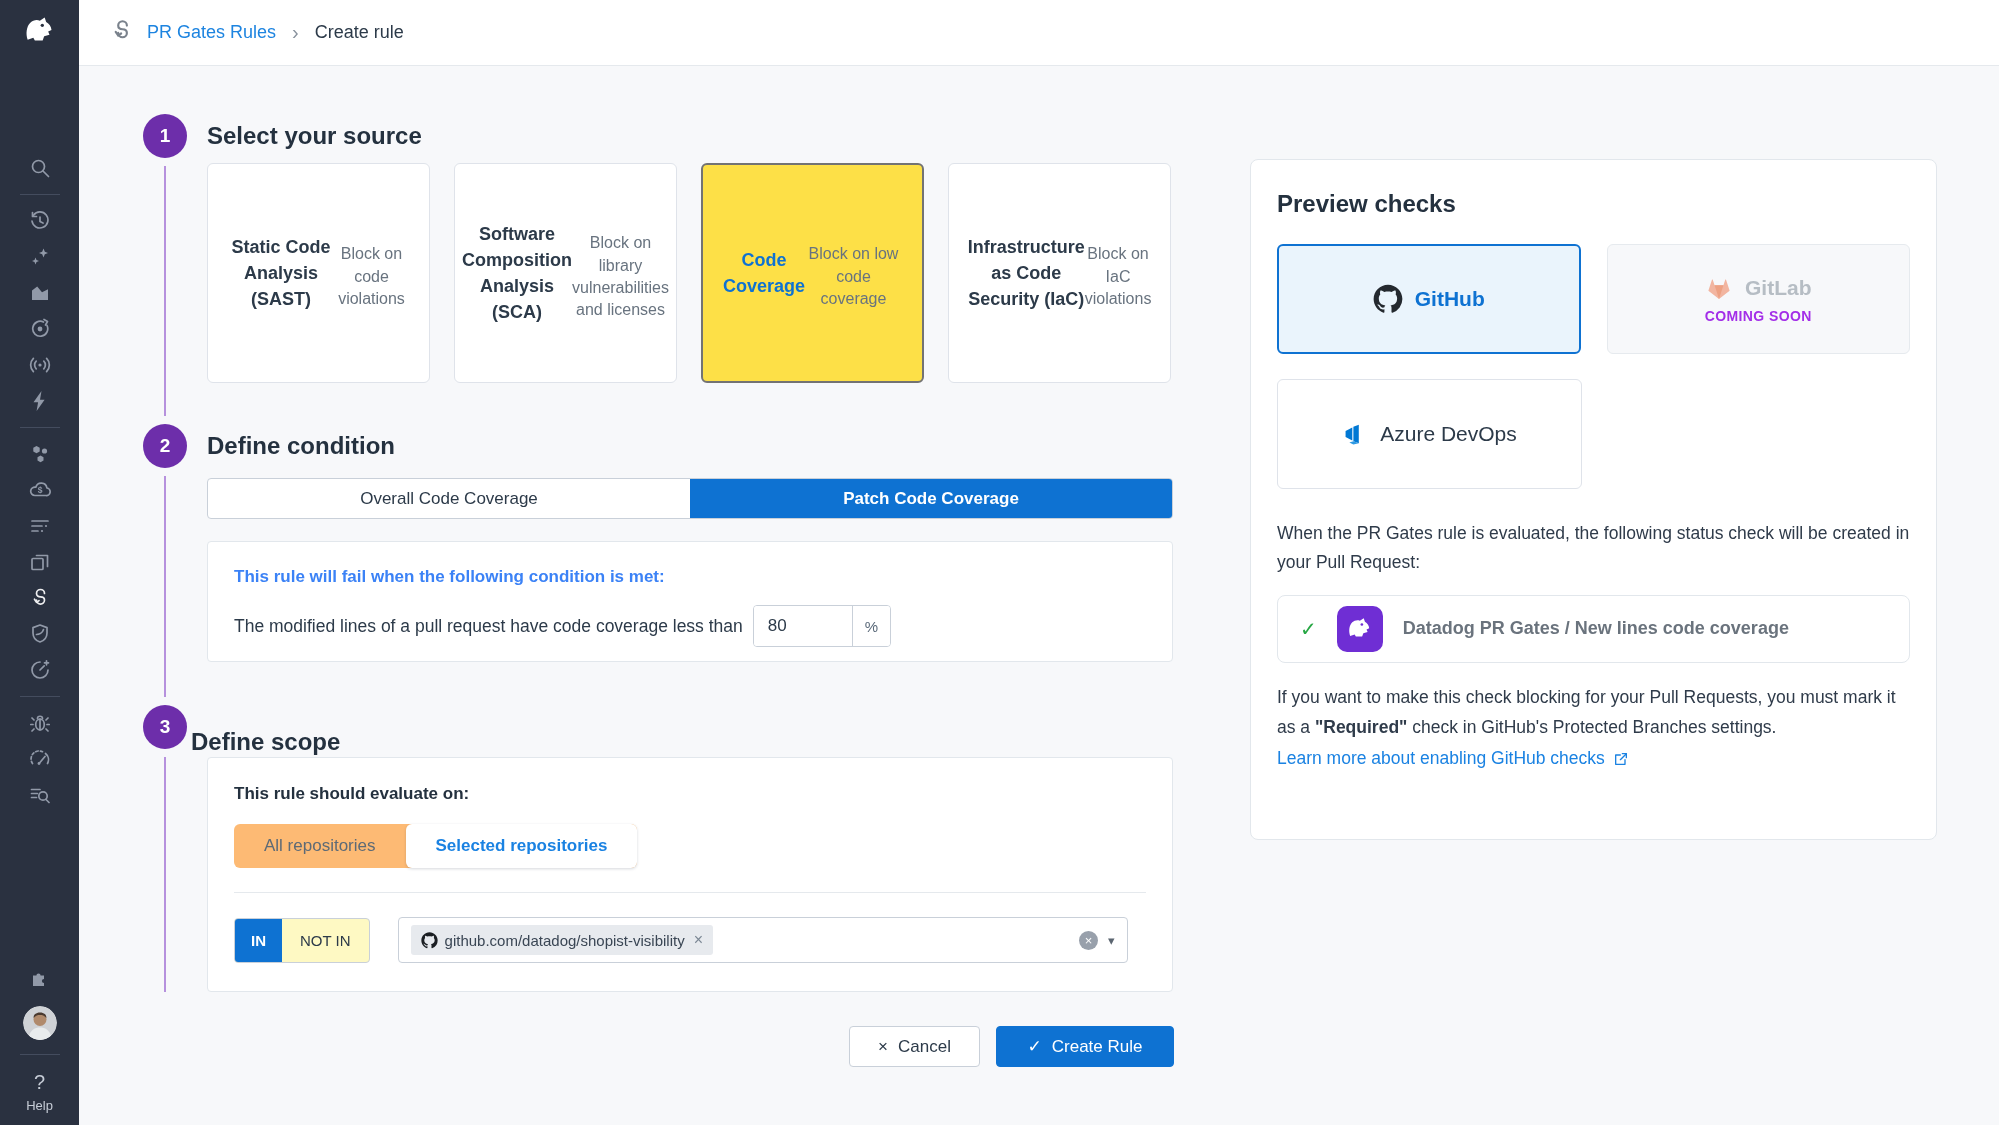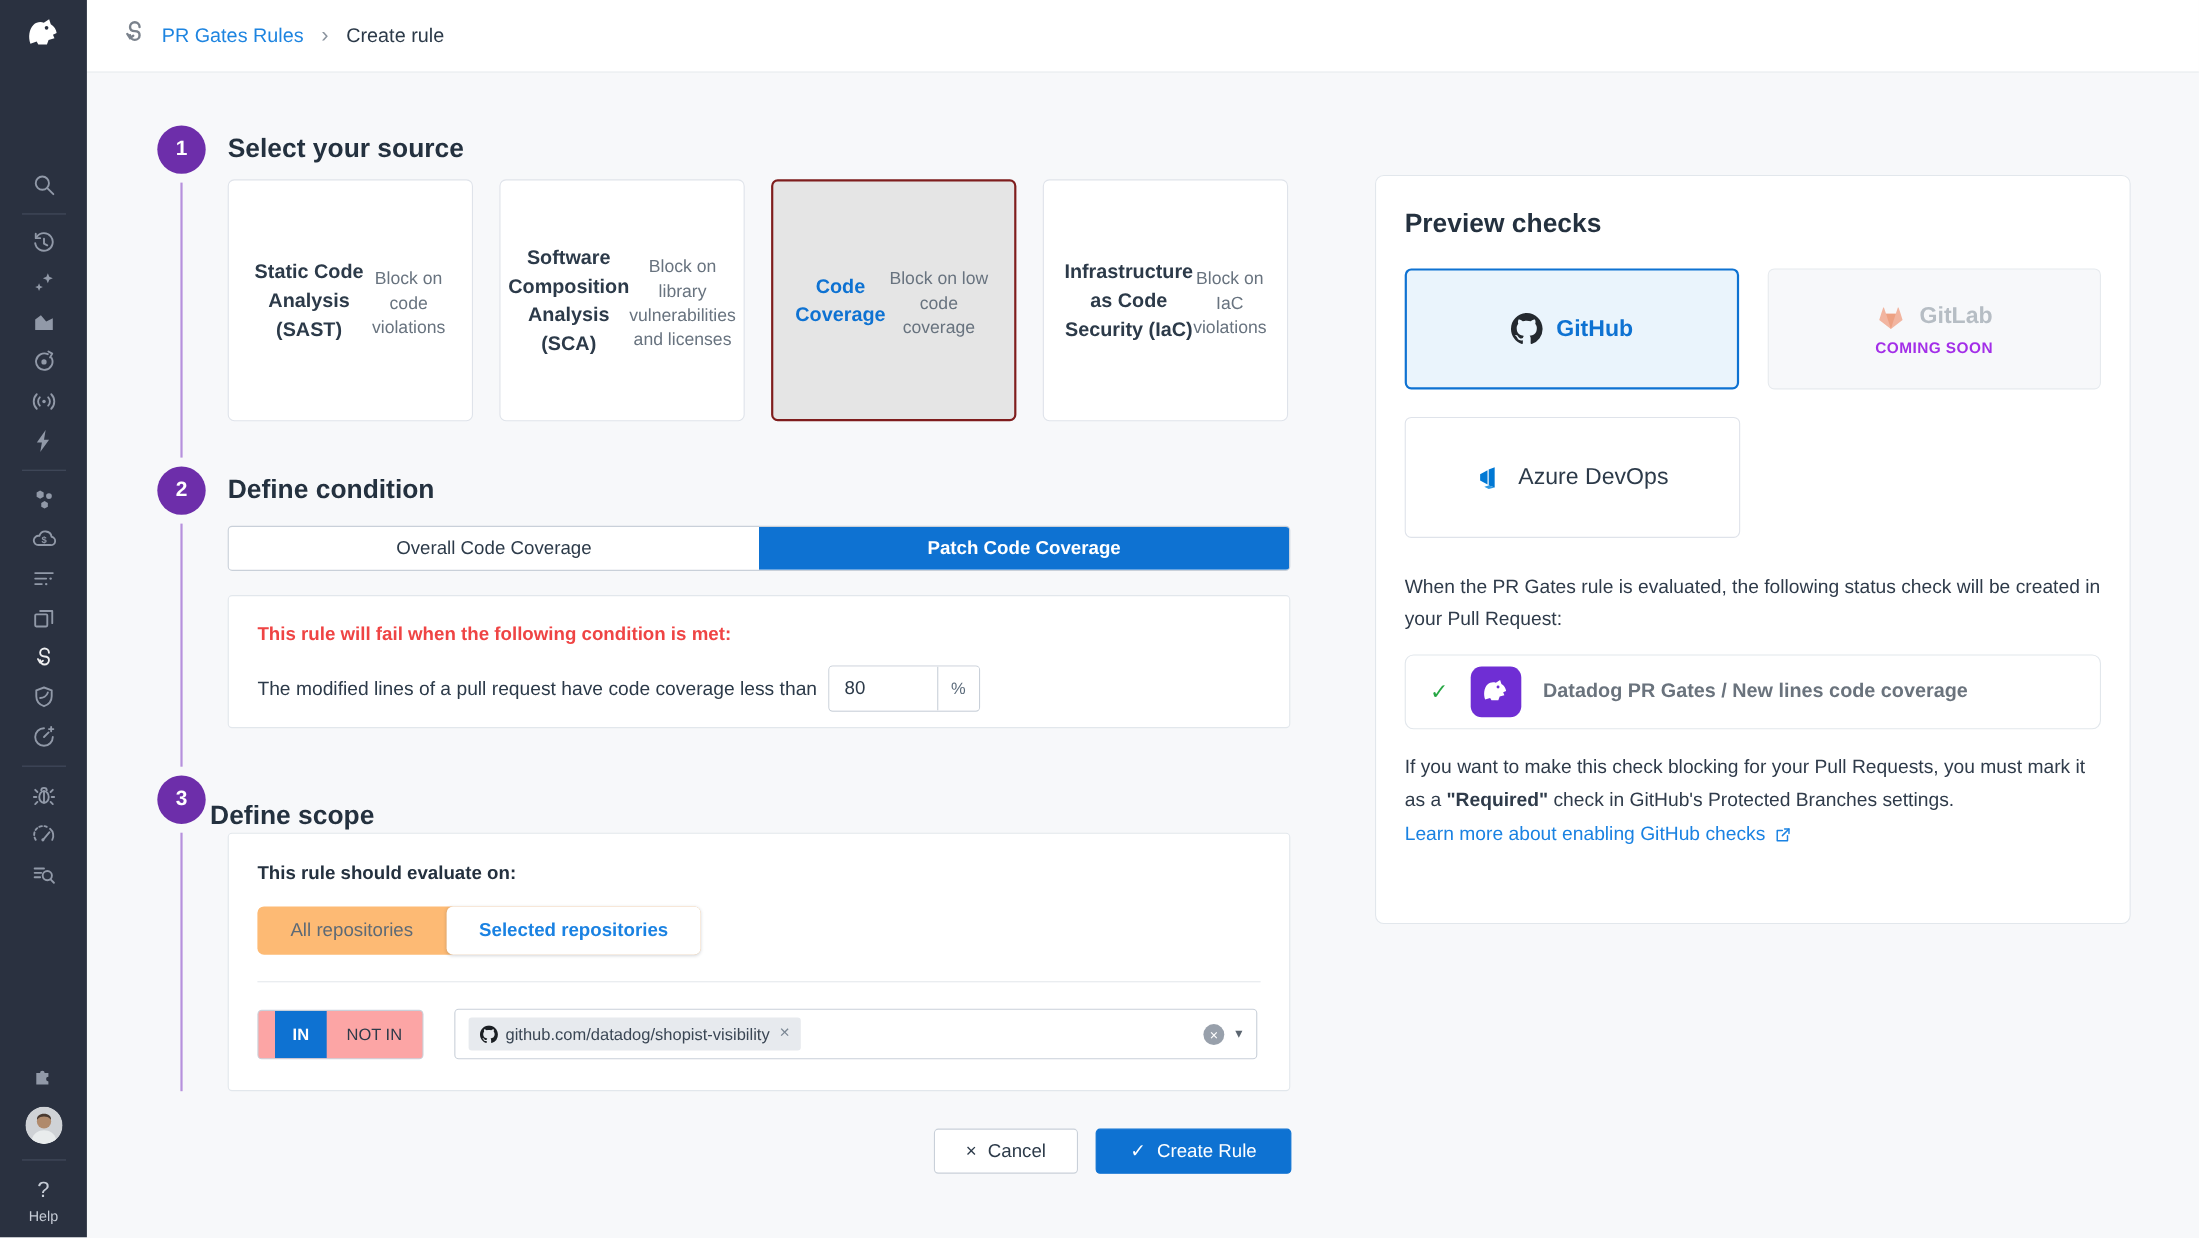--- a/index.html
+++ b/index.html
@@ -34,46 +34,46 @@
 
   .step-circle { position:absolute; width:44px; height:44px; border-radius:50%; background:#6d2eaa; color:#fff; font-weight:bold; font-size:19px; display:flex; align-items:center; justify-content:center; z-index:2; }
   .step-title { position:absolute; font-size:24px; font-weight:bold; color:#24313f; }
   .vline { position:absolute; width:2px; background:#b691dd; left:85px; z-index:1; }
 
   
   .cards { position:absolute; left:128px; top:97px; display:flex; gap:24px; }
   .src-card { width:223px; height:220px; background:#fff; border:1px solid #dfe3ea; border-radius:6px; display:flex; align-items:center; justify-content:center; text-align:center; padding:0 20px; cursor:pointer; }
   .src-card .t { font-size:18px; font-weight:bold; color:#2c3a49; line-height:1.45; }
   .src-card .d { font-size:16px; color:#68737f; line-height:1.4; margin-top:8px; }
-  .src-card.selected { border:2px solid #7f1d1d; background:#e5e5e5;justify-content:space-between; }
+  .src-card.selected { border:2px solid #737373; background:#fde047;justify-content:space-between; }
   .src-card.selected .t { color:#0e72d2; }
 
   
   .toggle { position:absolute; left:128px; top:412px; width:966px; height:41px; display:flex; border:1px solid #c9d0d9; border-radius:4px; overflow:hidden; background:#fff; }
   .toggle .opt { flex:1; display:flex; align-items:center; justify-content:center; font-size:17px; color:#2c3a49; cursor:pointer; }
   .toggle .opt.on { background:#0e72d2; color:#fff;font-weight:bold; }
 
   .panelbox { position:absolute; background:#fff; border:1px solid #e2e7ec; border-radius:4px; }
   .cond-box { left:128px; top:475px; width:966px; height:121px; padding:25px 26px; }
-  .cond-head { font-size:17px; font-weight:bold; color:#ef4444; }
+  .cond-head { font-size:17px; font-weight:bold; color:#3b82f6; }
   .cond-row { display:flex; align-items:center; margin-top:18px; }
   .cond-text { font-size:17.5px; color:#2c3a49; }
   .num-group { display:flex; margin-left:10px; border:1px solid #c9d0d9; border-radius:4px; overflow:hidden; height:42px; }
   .num-group input { width:98px; border:none; outline:none; font-size:17px; padding:0 14px; color:#2c3a49; font-family:inherit; }
   .num-unit { width:38px; display:flex; align-items:center; justify-content:center; border-left:1px solid #c9d0d9; color:#5b6a7a; font-size:15px; background:#fff; }
 
   
   .scope-box { left:128px; top:691px; width:966px; height:235px; padding:26px; }
   .scope-head { font-size:17px; font-weight:bold; color:#24313f; }
   .seg-wrap { margin-top:20px; display:inline-flex; background:#fdba74; border-radius:6px; height:44px; align-items:stretch; }
   .seg { display:flex; align-items:center; justify-content:center; padding:0 30px; font-size:17px; color:#5d6a76; cursor:pointer; border-radius:6px; }
   .seg.on { background:#fff; color:#1a82e2; font-weight:bold; box-shadow:0 1px 3px rgba(30,40,60,.18); }
   .scope-div { height:1px; background:#e5e9ed; margin:24px 0 0; }
   .scope-row { display:flex; align-items:center; margin-top:24px; }
-  .inout { display:flex; border:1px solid #c9d0d9; border-radius:4px; overflow:hidden; height:45px; background:#fca5a5;padding-left:15px; }
+  .inout { display:flex; border:1px solid #c9d0d9; border-radius:4px; overflow:hidden; height:45px; background:#fef9c3; }
   .inout .io { display:flex; align-items:center; justify-content:center; font-size:15px; cursor:pointer; padding:0 18px; color:#2c3a49; }
   .inout .io.on { background:#0e72d2; color:#fff; font-weight:bold; padding:0 16px; }
   .repo-select { margin-left:28px; flex:1; max-width:730px; height:46px; border:1px solid #c9d0d9; border-radius:4px; background:#fff; display:flex; align-items:center; padding:0 12px; cursor:pointer; }
   .chip { display:flex; align-items:center; gap:7px; background:#e7eaee; border-radius:3px; height:30px; padding:0 10px; font-size:15px; color:#3a4654; }
   .chip svg { width:17px; height:17px; fill:#1b1f23; }
   .chip .x { color:#7b8794; font-size:16px; margin-left:2px; cursor:pointer; }
   .sel-right { margin-left:auto; display:flex; align-items:center; gap:10px; }
   .clear-btn { width:19px; height:19px; border-radius:50%; background:#98a0ab; color:#fff; font-size:13px; display:flex; align-items:center; justify-content:center; cursor:pointer; }
   .caret { color:#5b6570; font-size:13px; cursor:pointer; }
 

